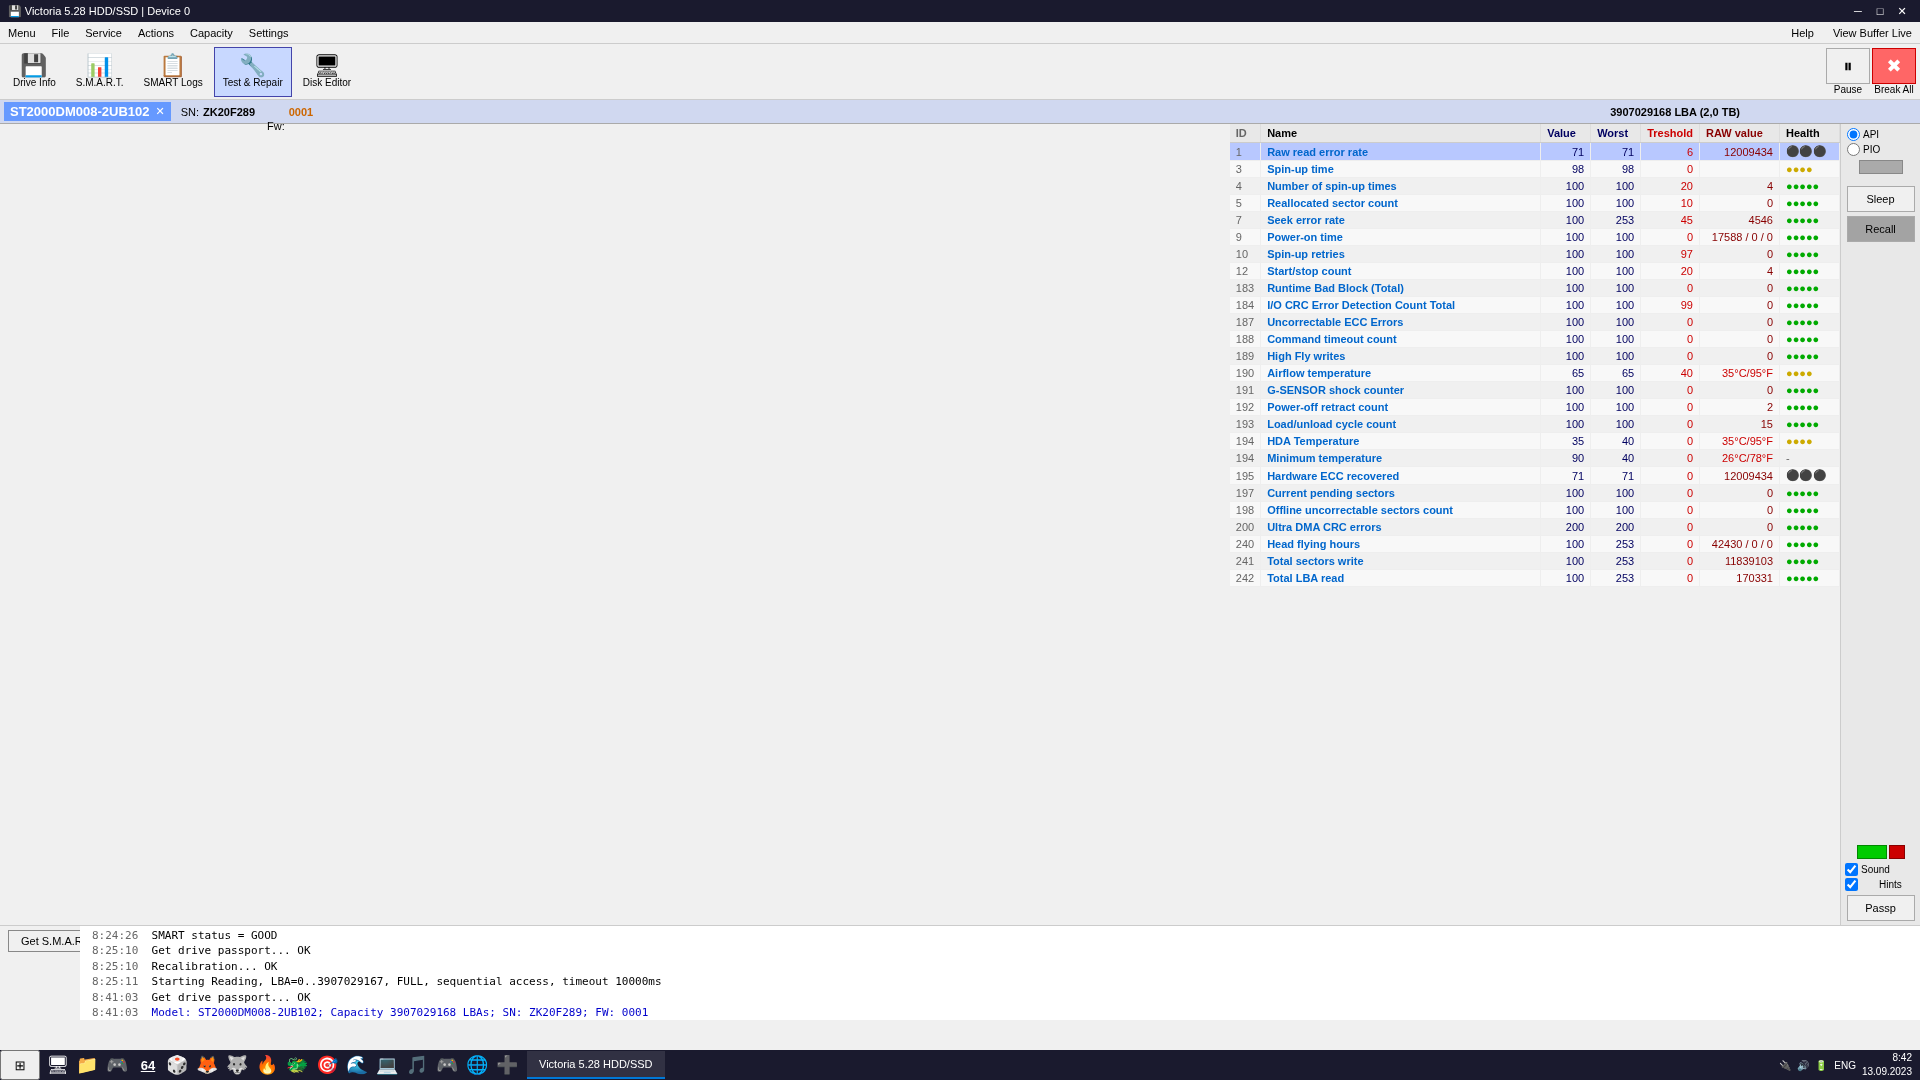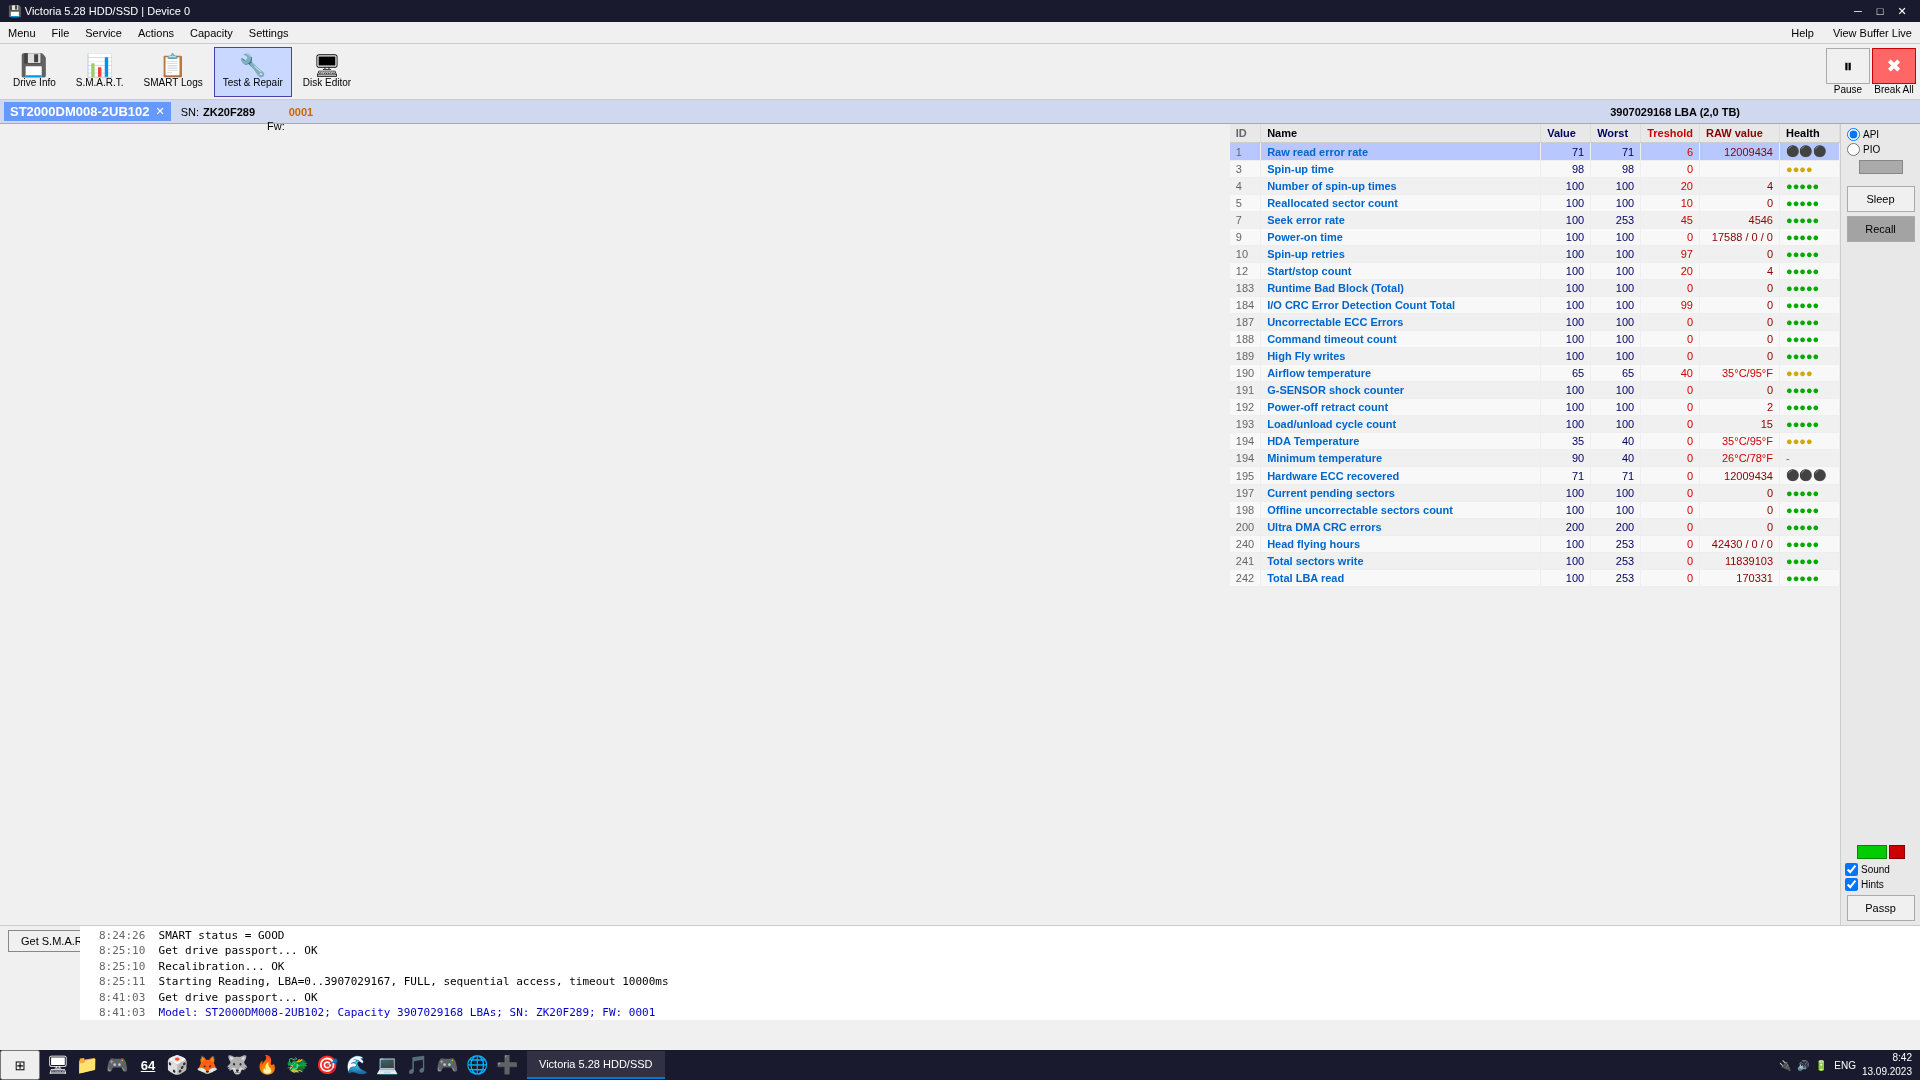--- a/index.html
+++ b/index.html
@@ -435,21 +435,21 @@
       <div class="indicators-row">
         <div class="green-indicator"></div>
         <div class="red-indicator" style="background:#cc0000;width:16px;height:14px;border:1px solid #880000;"></div>
       </div>
 
       <div style="display:flex;flex-direction:column;gap:2px;align-self:flex-start;margin-left:2px;">
         <label style="display:flex;align-items:center;gap:3px;font-size:10px;">
           <input type="checkbox" checked="" style="">
           <span>Sound</span>
         </label>
-        <label style="display:flex;align-items:center;gap:3px;font-size:10px;">
+        <label style="display:flex;align-items:center;gap:21px;font-size:10px;">
           <input type="checkbox" checked="" style="">
           <span>Hints</span>
         </label>
       </div>
 
       <button class="passp-btn">Passp</button>
     </div>
   </div>
 
   <div id="statusbar" style="position: relative; width: 100%; bottom: 0px; flex-shrink: 0;">
@@ -460,21 +460,21 @@
       <input type="checkbox" style="">
       <span>HEX raw values</span>
     </label>
     <div style="margin-left:auto;display:flex;align-items:center;gap:4px;">
       <span>IBM super smart:</span>
       <input type="checkbox" checked="" style="">
       <input type="checkbox" style="">
     </div>
   </div>
 
-  <div id="logarea" style="position:relative;height:95px;flex-shrink:0;overflow-y:auto;background:#fff;border-top:1px solid #ccc;padding:2px 19px;font-family:monospace;font-size:11px;">
+  <div id="logarea" style="position:relative;height:95px;flex-shrink:0;overflow-y:auto;background:#fff;border-top:1px solid #ccc;padding:2px 12px;font-family:monospace;font-size:11px;">
   <div class="log-line"><span style="color:#666;">8:24:26&nbsp;&nbsp;</span><span>SMART status = GOOD</span></div>
       <div class="log-line"><span style="color:#666;">8:25:10&nbsp;&nbsp;</span><span>Get drive passport... OK</span></div>
       <div class="log-line"><span style="color:#666;">8:25:10&nbsp;&nbsp;</span><span>Recalibration... OK</span></div>
       <div class="log-line"><span style="color:#666;">8:25:11&nbsp;&nbsp;</span><span>Starting Reading, LBA=0..3907029167, FULL, sequential access, timeout 10000ms</span></div>
       <div class="log-line"><span style="color:#666;">8:41:03&nbsp;&nbsp;</span><span>Get drive passport... OK</span></div>
       <div class="log-line"><span style="color:#666;">8:41:03&nbsp;&nbsp;</span><span class="log-model">Model: ST2000DM008-2UB102; Capacity 3907029168 LBAs; SN: ZK20F289; FW: 0001</span></div>
     </div>
 </div>
 
 <div id="taskbar">

